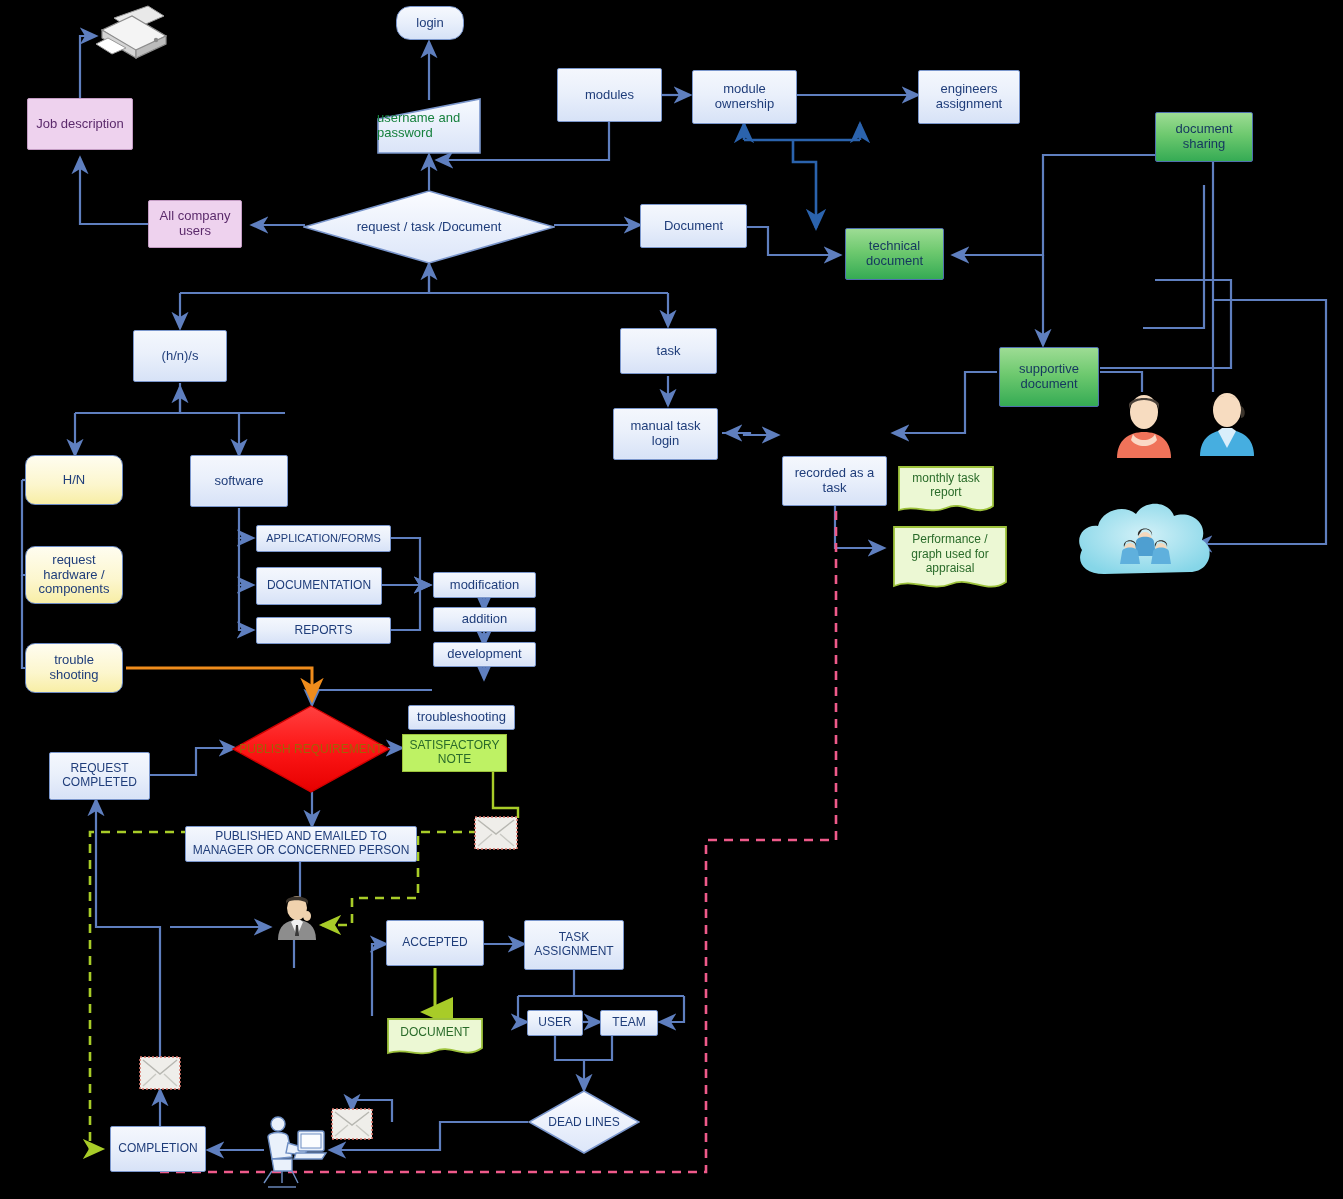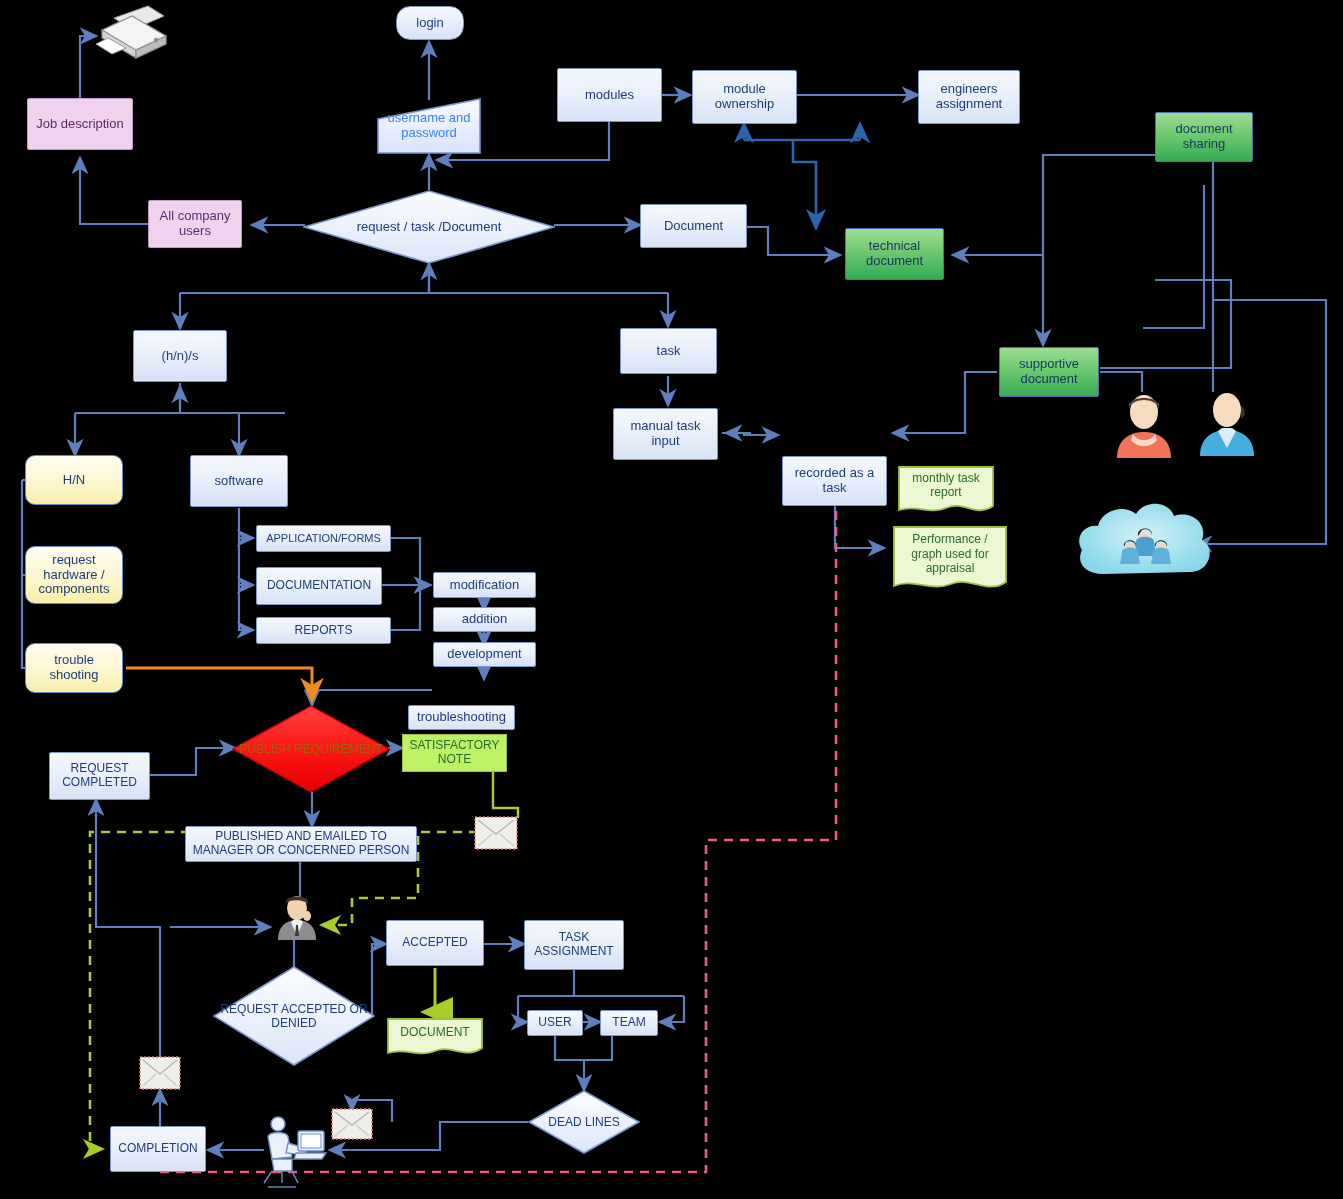--- a/index.html
+++ b/index.html
@@ -29,21 +29,21 @@
 
   
   .diamond{position:absolute;z-index:5;}
   .diamond .dtxt{position:absolute;inset:0;display:flex;align-items:center;justify-content:center;
        text-align:center;color:#1f3d7a;line-height:1.2;z-index:2;pointer-events:none;}
   .diamond svg{position:absolute;inset:0;}
 
   
   .datashape{position:absolute;z-index:5;}
   .datashape .dtxt{position:absolute;left:0;right:0;bottom:4px;height:48px;display:flex;
-       align-items:center;justify-content:center;text-align:center;color:#3b82f6;line-height:1.15;z-index:2;}
+       align-items:center;justify-content:center;color:#15803d;line-height:1.15;z-index:2;}
 
   
   .docshape{position:absolute;z-index:5;}
   .docshape .dtxt{position:absolute;left:0;right:0;top:0;bottom:12px;display:flex;align-items:center;
        justify-content:center;text-align:center;color:#2a6b2a;line-height:1.2;z-index:2;padding:0 6px;box-sizing:border-box;}
 
   
   #wires{position:absolute;inset:0;z-index:2;}
 
   
@@ -276,34 +276,34 @@
   </div>
 
   <div class="node green f13" style="left:845px;top:228px;width:99px;height:52px;">
     <span>technical document</span>
   </div>
 
   <div class="node green f13" style="left:1155px;top:112px;width:98px;height:50px;">
     <span>document sharing</span>
   </div>
 
-  <div class="node green f13" style="left:999px;top:347px;width:100px;height:50px;">
+  <div class="node green f13" style="left:999px;top:347px;width:100px;height:60px;">
     <span>supportive document</span>
   </div>
 
   <div class="node box f13" style="left:133px;top:330px;width:94px;height:52px;">
     <span>(h/n)/s</span>
   </div>
 
   <div class="node box f13" style="left:620px;top:328px;width:97px;height:46px;">
     <span>task</span>
   </div>
 
   <div class="node box f13" style="left:613px;top:408px;width:105px;height:52px;">
-    <span>manual task input</span>
+    <span>manual task login</span>
   </div>
 
   <div class="node box f13" style="left:782px;top:410px;width:105px;height:50px;margin-top:46px;">
     <span>recorded as a task</span>
   </div>
 
   <div class="docshape" style="left:898px;top:466px;width:96px;height:50px;">
     <svg viewBox="0 0 96 50" width="96" height="50">
       <path d="M1,1 H95 V40 C78,52 66,34 48,42 C32,49 18,38 1,44 Z" fill="#ecf8d4" stroke="#9dc23b" stroke-width="1.8"></path>
     </svg>
@@ -425,32 +425,20 @@
     <div class="dtxt f12">DOCUMENT</div>
   </div>
 
   <div class="node box f12" style="left:527px;top:1010px;width:56px;height:26px;">
     <span>USER</span>
   </div>
   <div class="node box f12" style="left:600px;top:1010px;width:58px;height:26px;">
     <span>TEAM</span>
   </div>
 
-  <div class="diamond" style="left:213px;top:966px;width:162px;height:100px;">
-    <svg viewBox="0 0 162 100" width="162" height="100">
-      <defs>
-          <linearGradient id="gD2" x1="0" y1="0" x2="0" y2="1">
-        <stop offset="0" stop-color="#fbfcff"></stop>
-            <stop offset="1" stop-color="#dce6f9"></stop>
-          </linearGradient>
-        </defs>
-      <path d="M81,1 L161,50 L81,99 L1,50 Z" fill="url(#gD2)" stroke="#7a96cc" stroke-width="1.6"></path>
-    </svg>
-    <div class="dtxt f12">REQUEST ACCEPTED  OR DENIED</div>
-  </div>
 
   <div class="diamond" style="left:528px;top:1090px;width:112px;height:64px;">
     <svg viewBox="0 0 112 64" width="112" height="64">
       <defs>
           <linearGradient id="gD3" x1="0" y1="0" x2="0" y2="1">
         <stop offset="0" stop-color="#fbfcff"></stop>
             <stop offset="1" stop-color="#dce6f9"></stop>
           </linearGradient>
         </defs>
       <path d="M56,1 L111,32 L56,63 L1,32 Z" fill="url(#gD3)" stroke="#7a96cc" stroke-width="1.6"></path>

